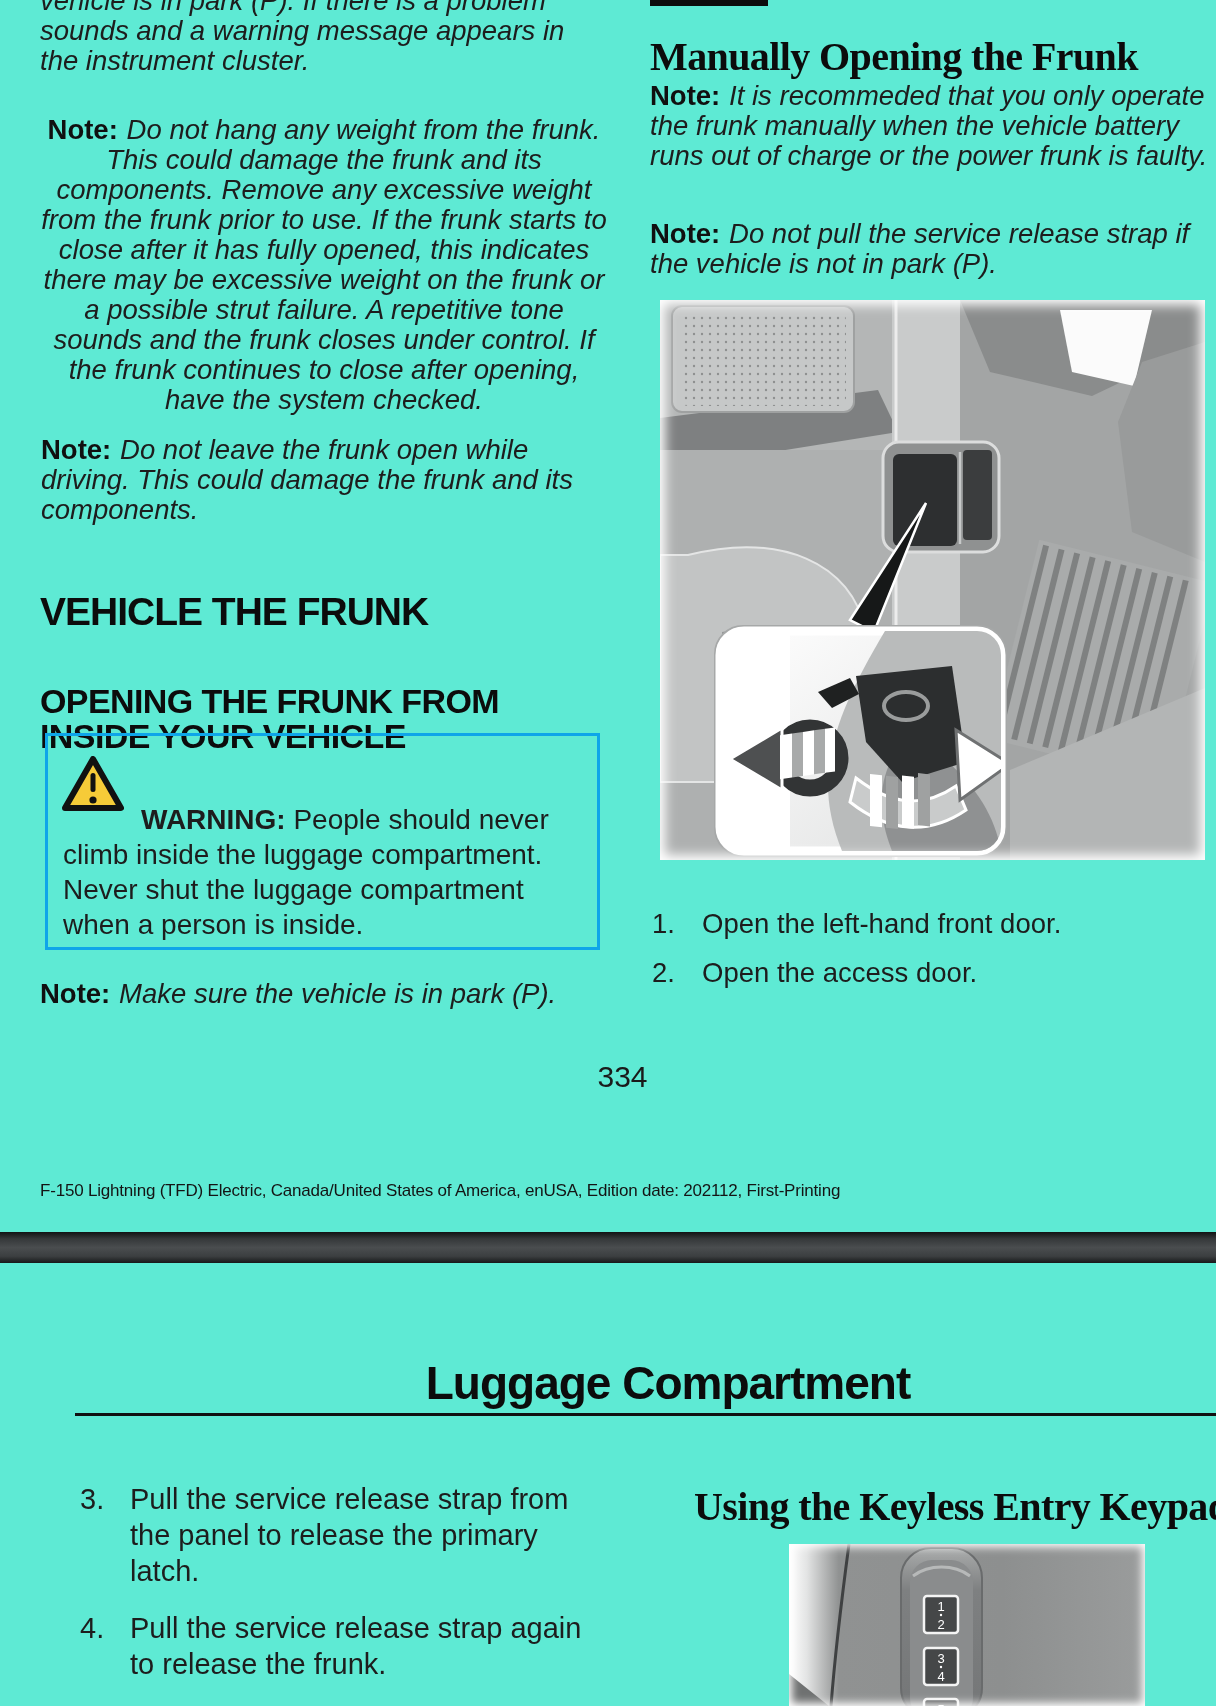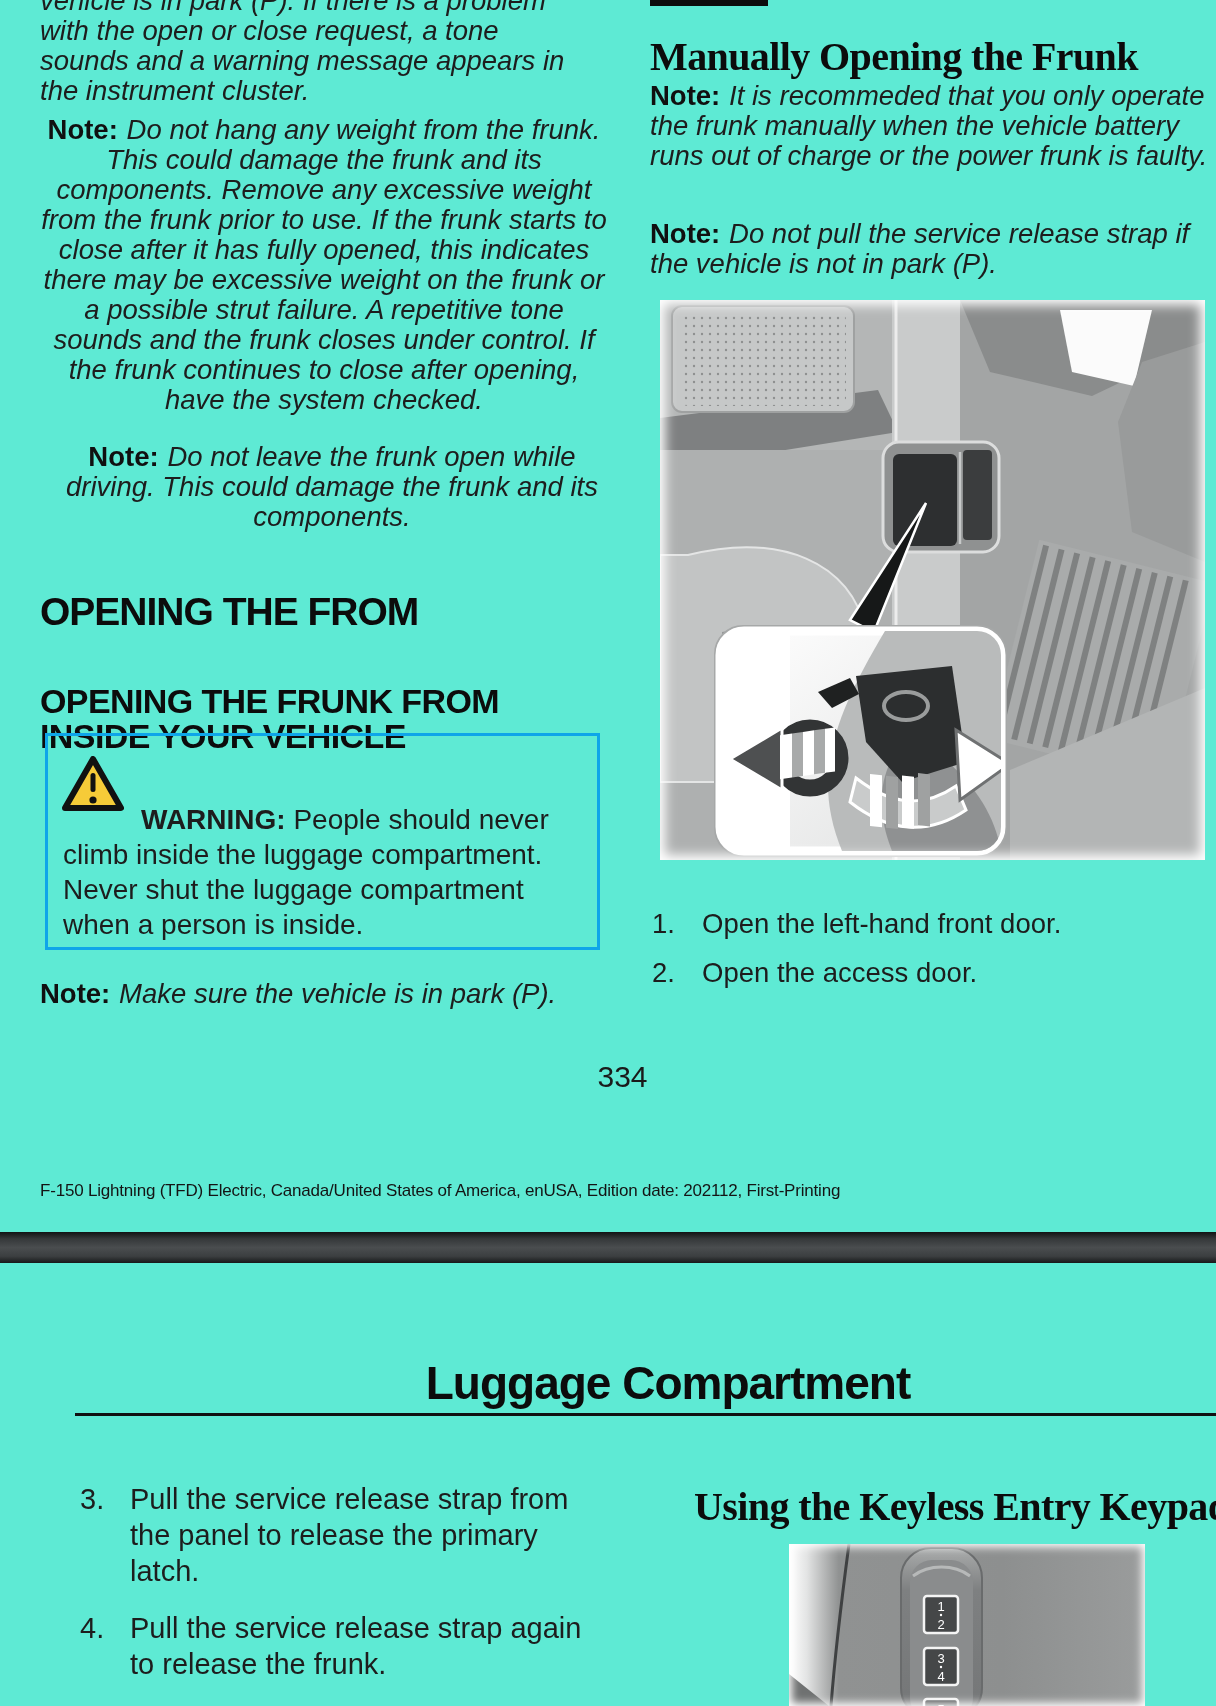--- a/index.html
+++ b/index.html
@@ -32,34 +32,33 @@
 </head>
 <body>
 
 <div class="canvas">
 
   <div class="abs" style="left:0;top:0;width:1216px;height:1232px;overflow:hidden;">
 
     <div class="abs" style="left:40px;top:0;width:565px;height:1232px;">
       <div class="abs body-t ital" style="left:0;top:-14px;width:565px;">
         <div class="nowrap">vehicle is in park (P). If there is a problem</div>
-        <div class="nowrap">with the open or close request, a tone</div>
         <div class="nowrap">sounds and a warning message appears in</div>
         <div class="nowrap">the instrument cluster.</div>
       </div>
 
       <p class="abs body-t" style="left:0;top:115px;width:568px;margin:0;text-align:center;">
         <b class="note-label">Note:</b><i>Do not hang any weight from the frunk. This could damage the frunk and its components. Remove any excessive weight from the frunk prior to use. If the frunk starts to close after it has fully opened, this indicates there may be excessive weight on the frunk or a possible strut failure. A repetitive tone sounds and the frunk closes under control. If the frunk continues to close after opening, have the system checked.</i>
       </p>
 
-      <p class="abs body-t" style="left:0;top:434px;width:568px;margin:8px;text-align:center;">
+      <p class="abs body-t" style="left:0;top:434px;width:568px;margin:1px;">
         <b class="note-label">Note:</b><i>Do not leave the frunk open while driving. This could damage the frunk and its components.</i>
       </p>
 
-      <div class="abs h-caps-lg nowrap" style="left:0;top:590px;">OPENING THE FROM</div>
+      <div class="abs h-caps-lg nowrap" style="left:0;top:590px;">VEHICLE THE FRUNK</div>
 
       <div class="abs h-caps-md" style="left:0;top:684px;width:480px;">OPENING THE FRUNK FROM INSIDE YOUR VEHICLE</div>
 
       <div class="abs warnbox" style="left:5px;top:733px;width:549px;height:211px;">
         <svg class="abs" style="left:14px;top:20px;" width="62" height="56" viewBox="0 0 62 56">
           <path d="M31 3 L59 52 L3 52 Z" fill="#f6cb38" stroke="#111111" stroke-width="6" stroke-linejoin="round"></path>
           <rect x="28.5" y="17" width="5" height="19" rx="2.5" fill="#111111"></rect>
           <circle cx="31" cy="44" r="3.6" fill="#111111"></circle>
         </svg>
         <p class="warn-p"><b>WARNING:</b> <span>People should never climb inside the luggage compartment. Never shut the luggage compartment when a person is inside.</span></p>

